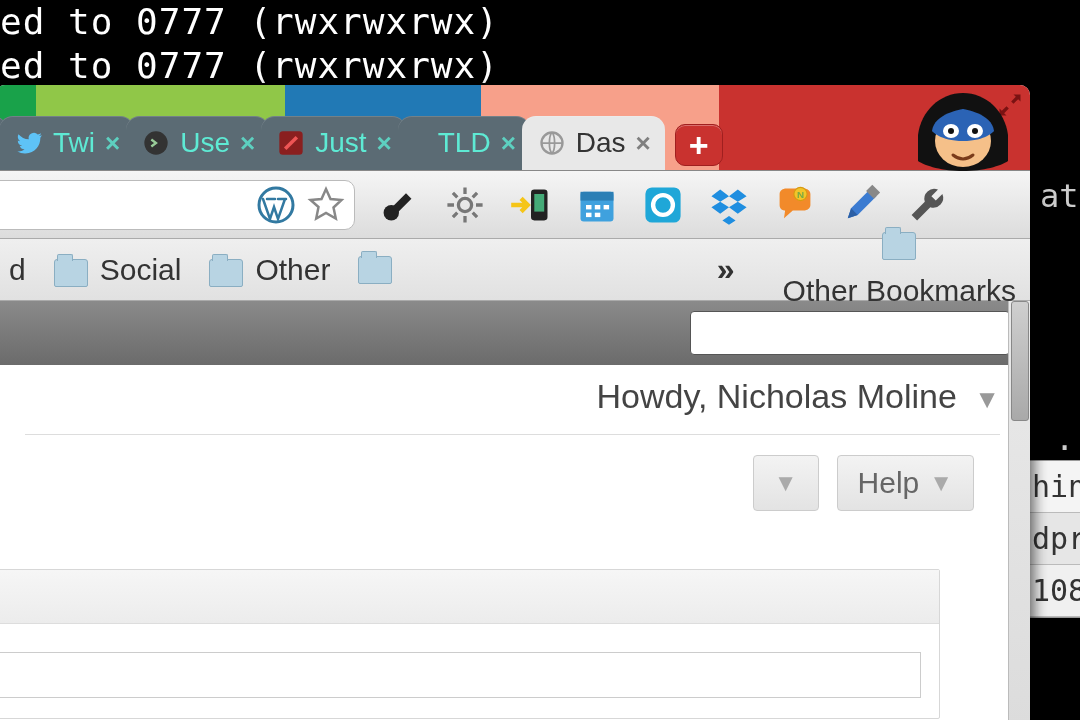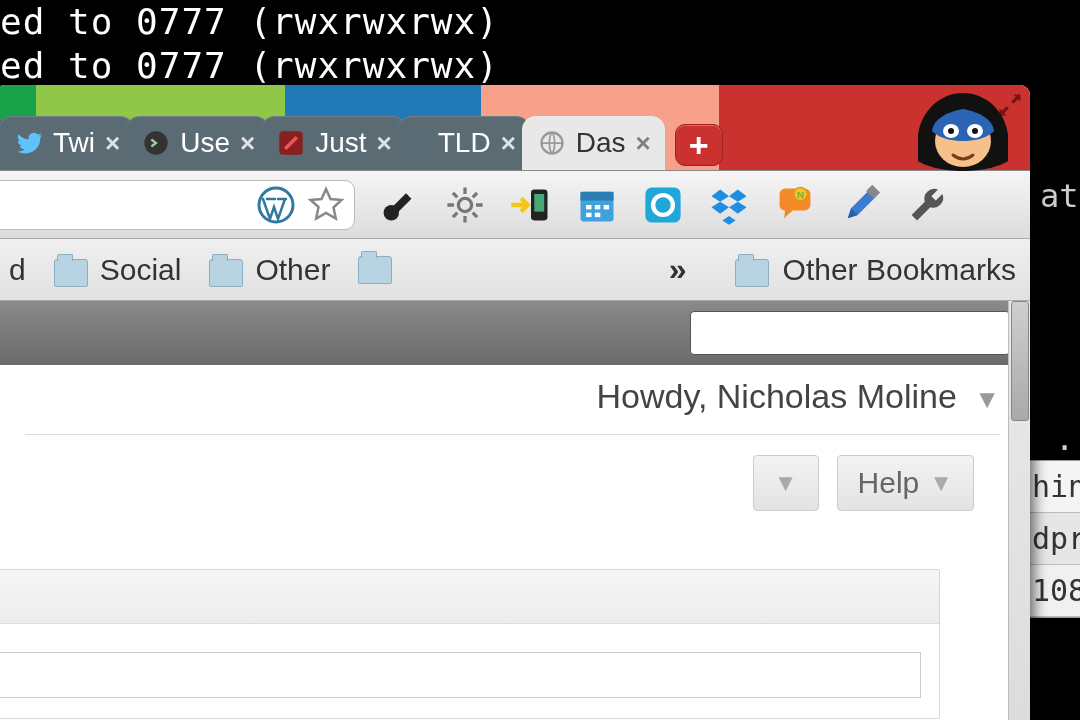--- a/index.html
+++ b/index.html
@@ -30,42 +30,42 @@
     #f7a08a 47%, #f7a08a 70%,
     #c9322f 70%, #c9322f 100%);
   border-bottom:1px solid #888;
 }
 .mascot { position:absolute; right:22px; top:0; width:90px; height:86px; }
 .mascot svg { width:100%; height:100%; }
 .expand-icon { position:absolute; right:6px; top:6px; width:28px; height:28px; }
 .expand-icon svg { width:100%; height:100%; }
 
 .tabs { position:absolute; bottom:0; left:-30px; display:flex; align-items:flex-end; height:56px;}
-.tab { position:relative; height:54px; background:#5b6b74; color:#ffffff; font-size:28px; display:flex; align-items:center; padding:0 14px 0 16px; margin-right:-8px; border-radius:14px 14px 0 0; box-shadow:inset 0 1px 0 rgba(255,255,255,.15);}
+.tab { position:relative; height:54px; background:#5b6b74; color:#5eead4; font-size:28px; display:flex; align-items:center; padding:0 14px 0 16px; margin-right:-8px; border-radius:14px 14px 0 0; box-shadow:inset 0 1px 0 rgba(255,255,255,.15);}
 .tab.cut { padding-left:0; border-top-left-radius:0;}
 .tab.active { background:#e8e8e8; color:#333; z-index:5;}
 .tab .favicon { width:28px; height:28px; margin-right:10px; display:flex; align-items:center; justify-content:center;}
 .tab .close { margin-left:10px; font-size:26px; opacity:.8; font-weight:bold;}
 .tab.active .close { color:#666; }
 .newtab { width:48px; height:42px; background:#c9322f; border:1px solid #a01f1f; border-radius:10px; margin-left:18px; display:flex; align-items:center; justify-content:center; color:#fff; font-size:34px; font-weight:bold; margin-bottom:4px; box-shadow:inset 0 1px 0 rgba(255,255,255,.3);}
 
 
 .toolbar { height:68px; background:linear-gradient(#f5f5f5,#dcdcdc); border-bottom:1px solid #aaa; display:flex; align-items:center; padding-right:12px; }
 .omni { height:50px; flex:0 0 370px; margin-left:-10px; background:#fff; border:1px solid #bbb; border-radius:10px; display:flex; align-items:center; justify-content:flex-end; padding-right:8px; gap:10px;}
 .omni .ic { width:40px; height:40px; display:flex; align-items:center; justify-content:center;}
 .tool-icons { display:flex; align-items:center; gap:22px; margin-left:22px;}
 .tool-icons .ic { width:44px; height:44px; display:flex; align-items:center; justify-content:center; font-size:34px;}
 
 
 .bookbar { height:62px; background:linear-gradient(#efefef,#e1e1e1); border-bottom:1px solid #aaa; display:flex; align-items:center; padding:0 14px; font-size:30px; color:#333; gap:28px;}
 .bm { display:flex; align-items:flex-end; gap:12px; }
 .folder-ic { width:34px; height:28px; background:#b8d4e3; border:1px solid #8aaec2; border-radius:3px 3px 2px 2px; position:relative;}
 .folder-ic:before { content:""; position:absolute; top:-6px; left:2px; width:14px; height:6px; background:#b8d4e3; border:1px solid #8aaec2; border-bottom:none; border-radius:2px 2px 0 0;}
 .overflow { font-size:32px; font-weight:bold; margin-left:auto; margin-right:20px;}
-.otherbm { display:flex; align-items:flex-end; gap:14px;}
+.otherbm { display:flex; align-items:center; gap:14px;flex-direction:column;}
 
 
 .page { position:relative; height:calc(100% - 86px - 68px - 62px); background:#fff; }
 .wp-topbar { height:64px; background:linear-gradient(#8a8a8a,#6b6b6b); display:flex; align-items:center; justify-content:flex-end; padding-right:20px; gap:14px;}
 .wp-search { width:320px; height:44px; background:#fff; border:1px solid #555; border-radius:4px;}
 .wp-search-btn { height:44px; padding:0 26px; border-radius:22px; background:linear-gradient(#f7f7f7,#d6d6d6); border:1px solid #999; font-size:28px; color:#333; font-weight:600; box-shadow:inset 0 1px 0 #fff;}
 .howdy { text-align:right; font-size:34px; color:#444; padding:12px 30px 18px; }
 .howdy .caret { color:#999; margin-left:8px; font-size:26px;}
 .hr { height:1px; background:#ddd; margin:0 30px;}
 .opts { display:flex; justify-content:flex-end; gap:18px; padding:20px 56px 24px;}

